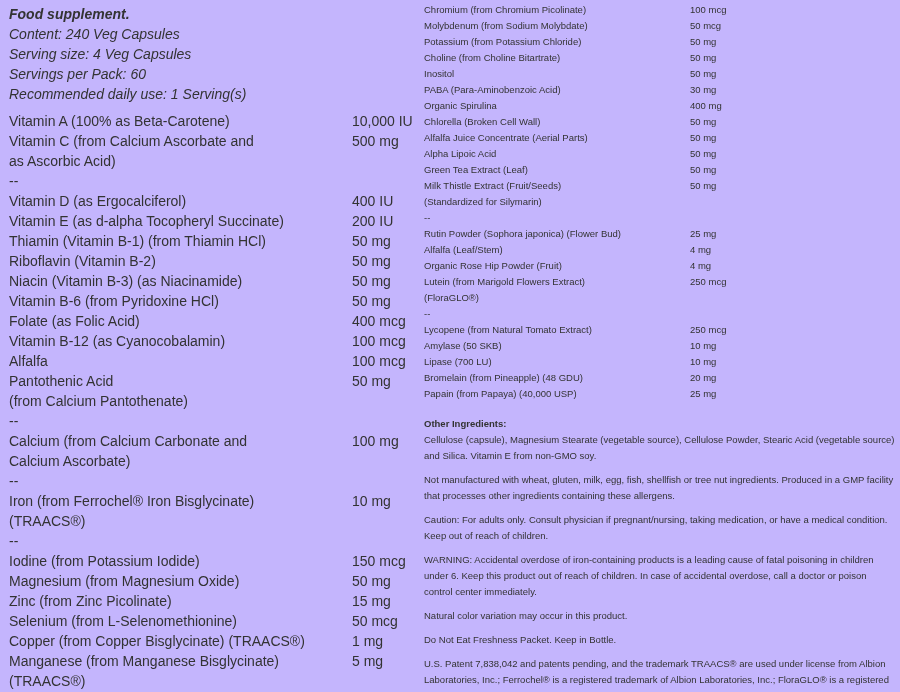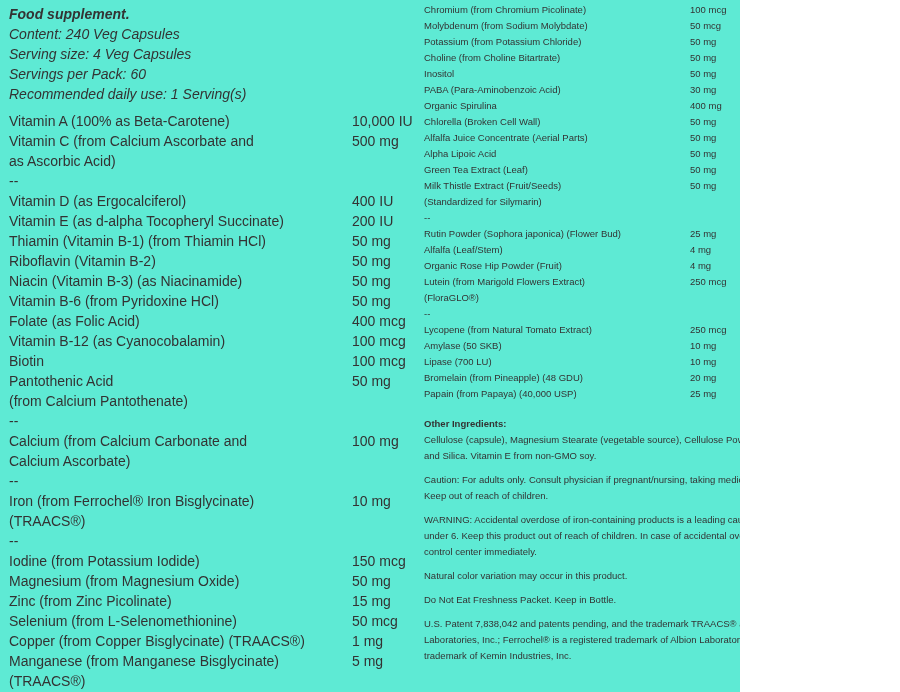--- a/index.html
+++ b/index.html
@@ -3,21 +3,21 @@
 <meta charset="utf-8">
 <style>
   * { box-sizing: border-box; }
   html, body { margin: 0; padding: 0; }
   body {
     width: 900px; height: 692px;
     background: #ffffff;
     font-family: "Liberation Sans", sans-serif;
     color: #333333;
   }
-  .page { position: relative; width: 740px; height: 692px; overflow: hidden; background: #5eead4; }
+  .page { position: relative; width: 900px; height: 692px; overflow: hidden; background: #c4b5fd; }
 
   
   .col-left {
     position: absolute; left: 9px; top: 4px; width: 412px;
     font-size: 14px;
   }
   .header-block { font-style: italic; line-height: 20px; margin-bottom: 7px; }
   .header-title { font-weight: bold; }
   .nrow { position: relative; height: 20px; line-height: 20px; white-space: nowrap; }
   .nrow .lbl { position: absolute; left: 0; top: 0; }
@@ -112,21 +112,21 @@
           <span class="lbl">Folate (as Folic Acid)</span>
           <span class="amt">400 mcg</span>
         </div>
 
         <div class="nrow">
           <span class="lbl">Vitamin B-12 (as Cyanocobalamin)</span>
           <span class="amt">100 mcg</span>
         </div>
 
         <div class="nrow">
-          <span class="lbl">Biotin</span>
+          <span class="lbl">Alfalfa</span>
           <span class="amt">100 mcg</span>
         </div>
 
         <div class="nrow">
           <span class="lbl">Pantothenic Acid</span>
           <span class="amt">50 mg</span>
         </div>
 
         <div class="nrow">
           <span class="lbl">(from Calcium Pantothenate)</span>
@@ -334,20 +334,21 @@
         </div>
       </div>
 
     <div class="other-block">
       <span class="other-heading">Other Ingredients:</span>
       <span>Cellulose (capsule), Magnesium Stearate (vegetable source), Cellulose Powder, Stearic Acid (vegetable source) and Silica. Vitamin E from non-GMO soy.</span>
     </div>
 
     <div>
 
+        <p class="para">Not manufactured with wheat, gluten, milk, egg, fish, shellfish or tree nut ingredients. Produced in a GMP facility that processes other ingredients containing these allergens.</p>
 
         <p class="para">Caution: For adults only. Consult physician if pregnant/nursing, taking medication, or have a medical condition. Keep out of reach of children.</p>
 
         <p class="para">WARNING: Accidental overdose of iron-containing products is a leading cause of fatal poisoning in children under 6. Keep this product out of reach of children. In case of accidental overdose, call a doctor or poison control center immediately.</p>
 
         <p class="para">Natural color variation may occur in this product.</p>
 
         <p class="para">Do Not Eat Freshness Packet. Keep in Bottle.</p>
 
         <p class="para">U.S. Patent 7,838,042 and patents pending, and the trademark TRAACS® are used under license from Albion Laboratories, Inc.; Ferrochel® is a registered trademark of Albion Laboratories, Inc.; FloraGLO® is a registered trademark of Kemin Industries, Inc.</p>

